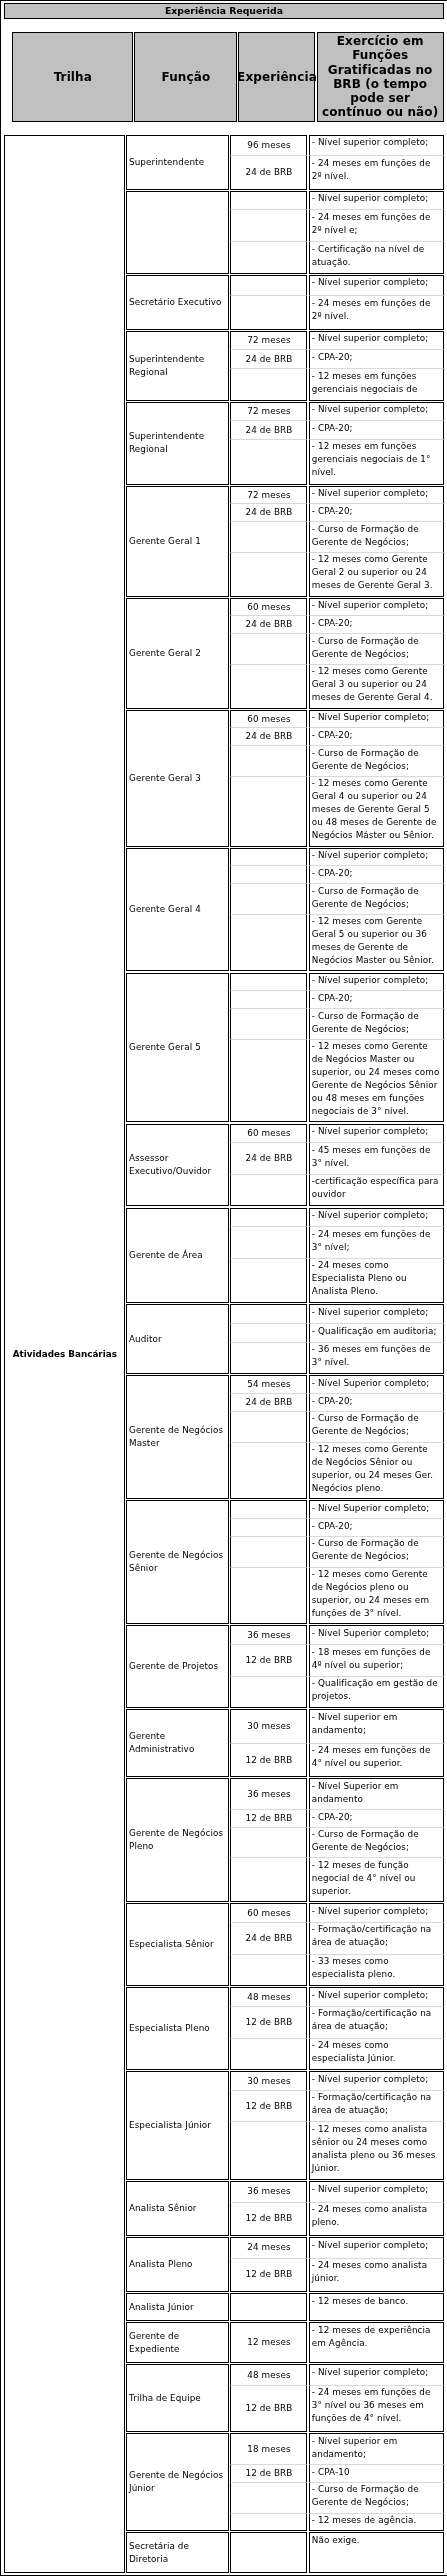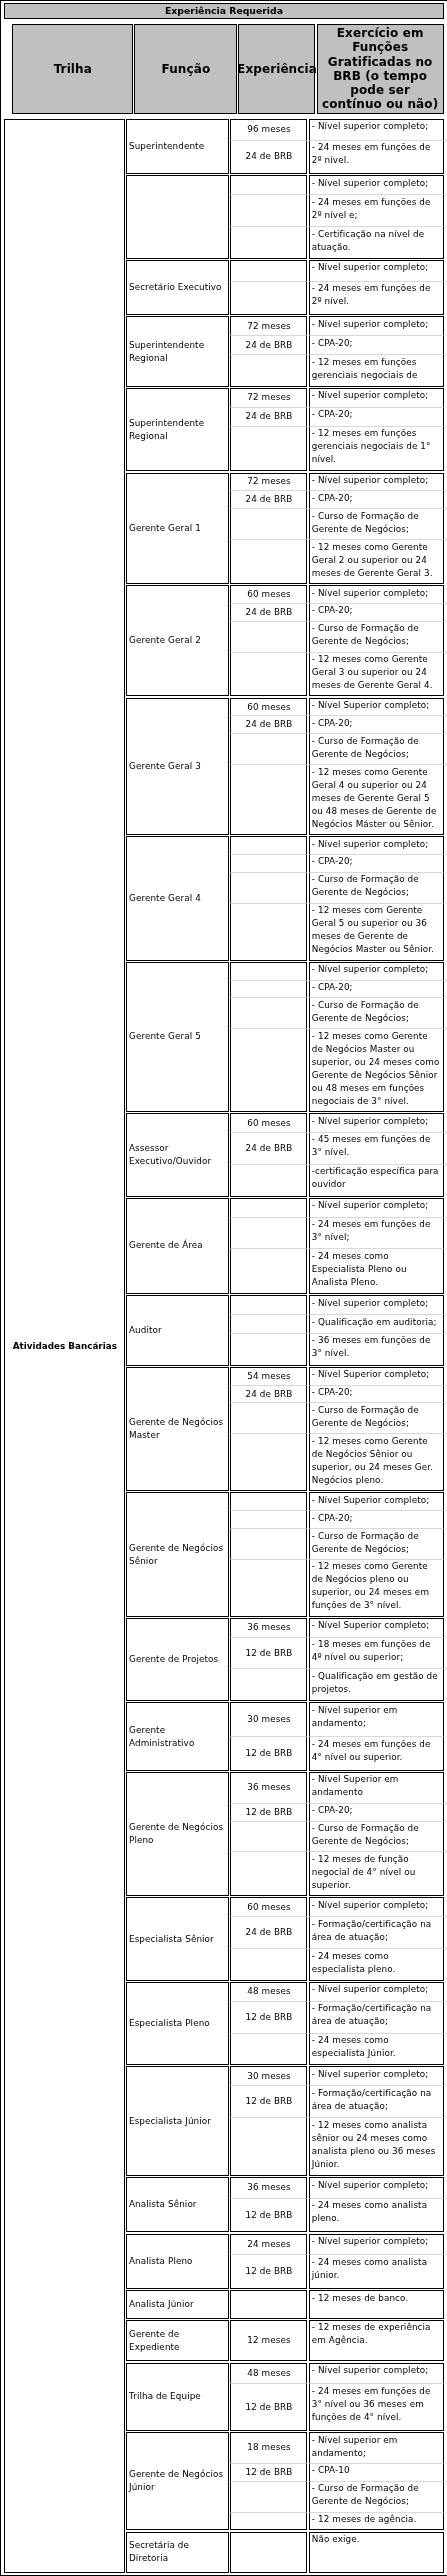--- a/index.html
+++ b/index.html
@@ -5,21 +5,21 @@
   html,body{margin:0;padding:0;background:#fff;}
   .page{
     width:448px;height:2576px;box-sizing:border-box;background:#fff;
     font-family:"DejaVu Sans","Liberation Sans",sans-serif;color:#000;
   }
   .frame{
     box-sizing:border-box;width:100%;height:100%;
     border:1.1px solid var(--grid,#000);
     padding:2.2px 3.3px 1.6px 3.3px;
   }
-  .tbl{height:100%;display:flex;flex-direction:column;gap:5px;}
+  .tbl{height:100%;display:flex;flex-direction:column;gap:13px;}
   .title-cell{
     background:var(--hbg,#C0C0C0);border:0.5px solid var(--grid,#000);
     text-align:center;font-weight:bold;font-size:9.3px;line-height:13.7px;
     flex:0 0 auto;
   }
   .hdr{display:flex;gap:1.1px;flex:0 0 auto;}
   .hcell{
     background:var(--hbg,#C0C0C0);border:0.5px solid var(--grid,#000);
     box-sizing:border-box;display:flex;align-items:center;justify-content:center;
     text-align:center;font-weight:bold;font-size:12px;line-height:14.3px;
@@ -415,21 +415,21 @@
                 <div class="subrow">
     <div class="exp-cell">60 meses</div>
     <div class="req-cell">- Nível superior completo;</div>
   </div>
                 <div class="subrow">
     <div class="exp-cell">24 de BRB</div>
     <div class="req-cell">- Formação/certificação na área de atuação;</div>
   </div>
                 <div class="subrow">
     <div class="exp-cell"></div>
-    <div class="req-cell">- 24 meses como especialista pleno.</div>
+    <div class="req-cell">- 33 meses como especialista pleno.</div>
   </div>
               </div>
   </div>
             <div class="frow">
     <div class="funcao-cell">Especialista Pleno</div>
     <div class="subwrap">
                 <div class="subrow">
     <div class="exp-cell">48 meses</div>
     <div class="req-cell">- Nível superior completo;</div>
   </div>

